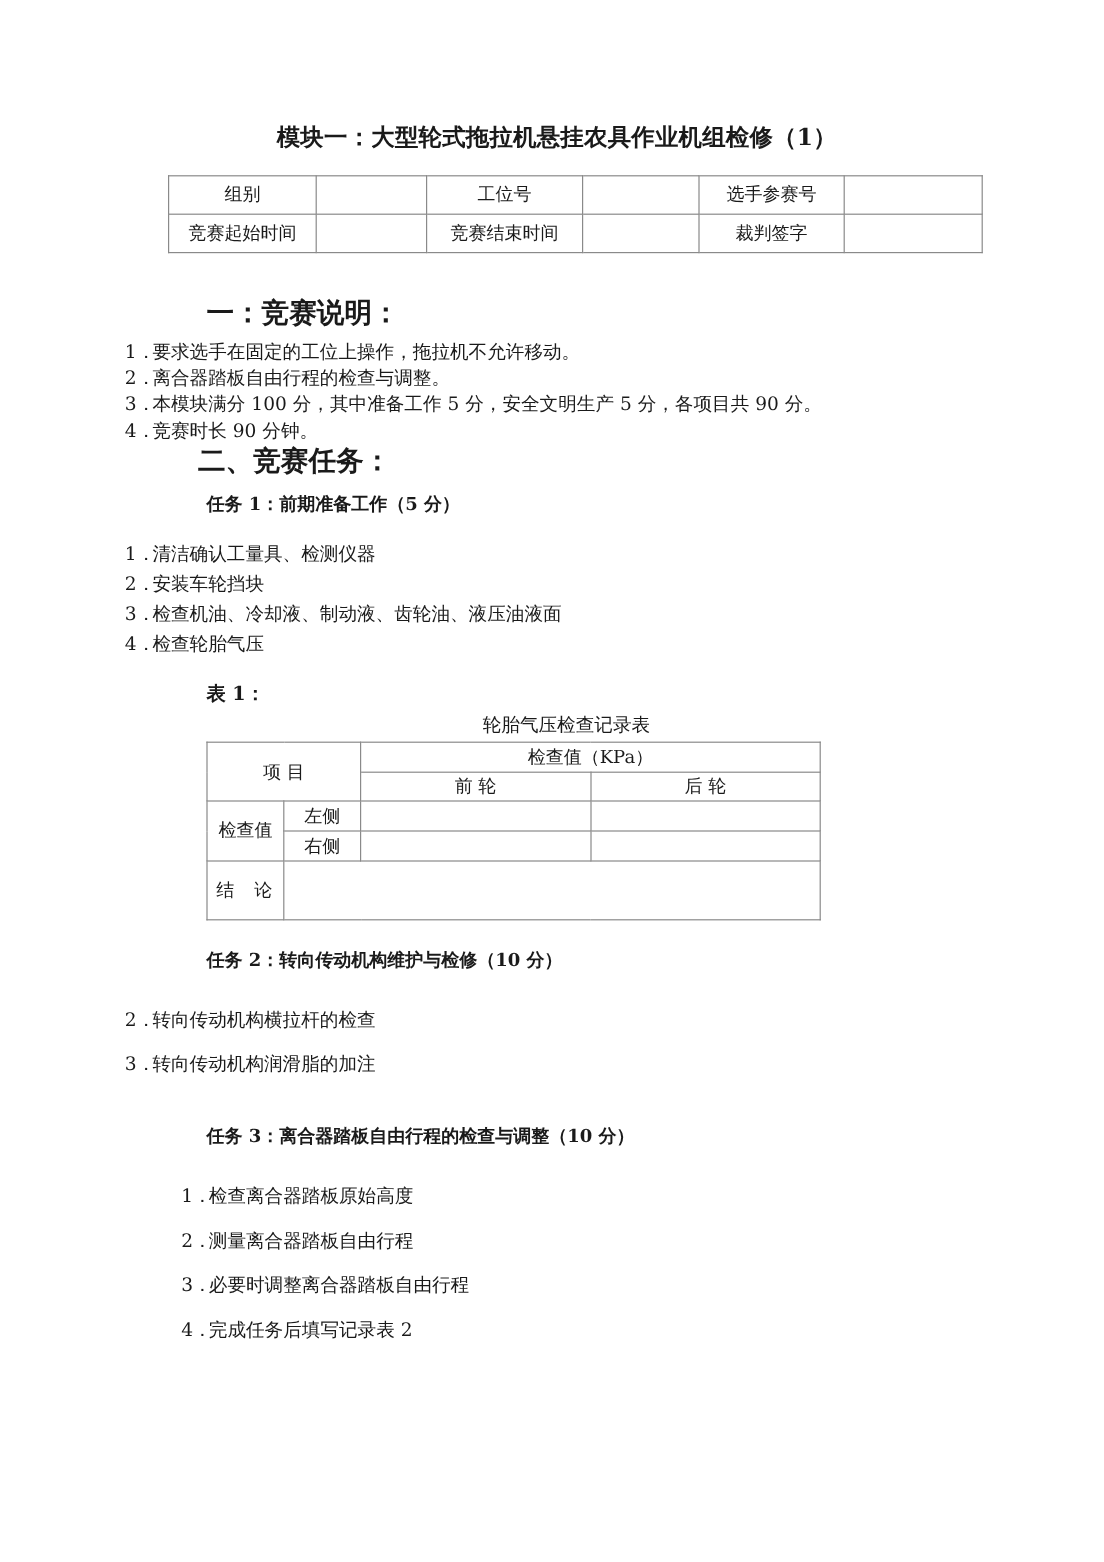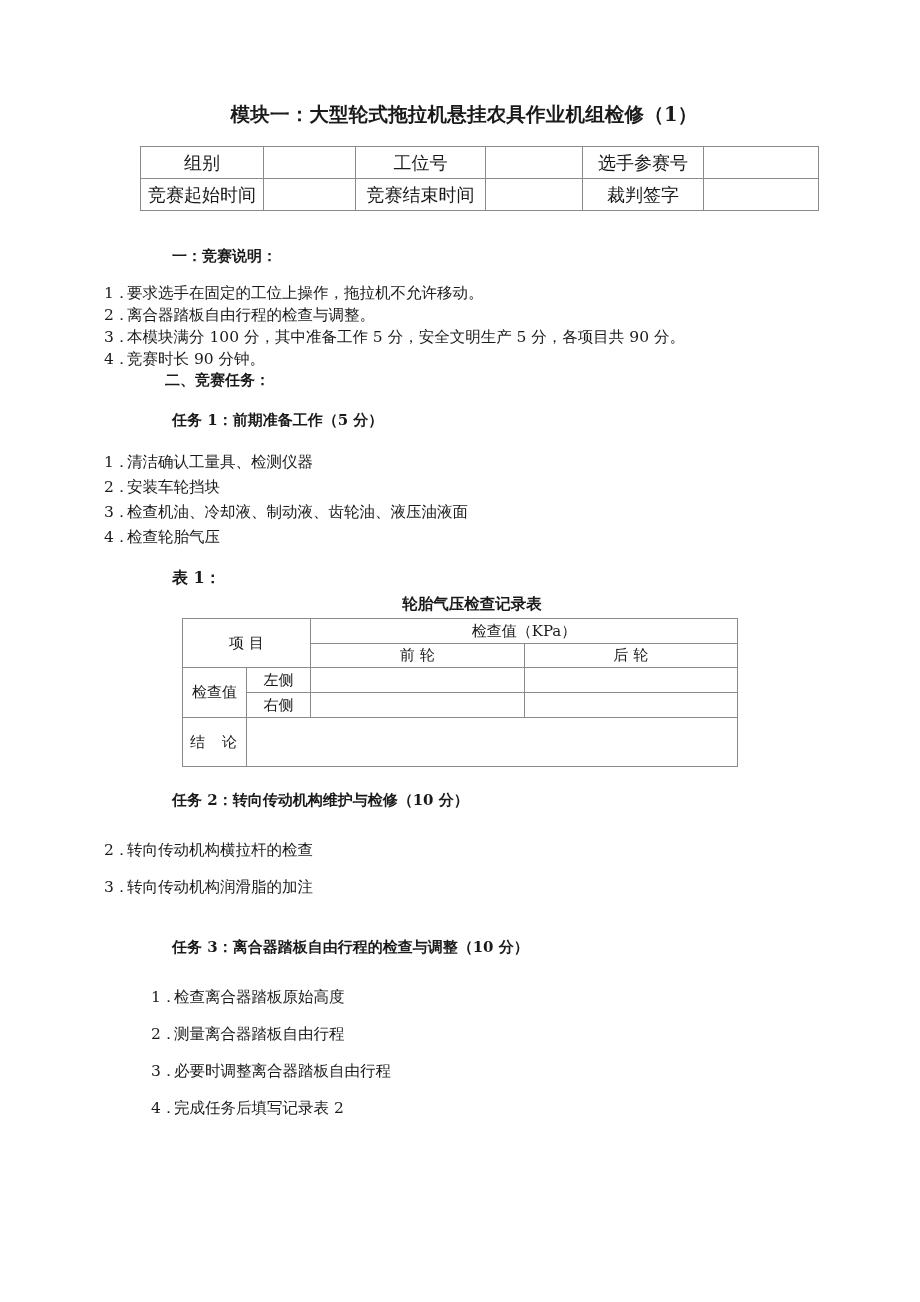--- a/index.html
+++ b/index.html
@@ -43,32 +43,32 @@
     position: absolute;
     left: 140px;
     top: 146px;
     width: 648px;
     border-collapse: collapse;
     table-layout: fixed;
   }
   table.hdr-table td {
     border: 1px solid #8a8a8a;
     height: 31px;
-    font-size: 18px;
+    font-size: 15px;
     text-align: center;
     vertical-align: middle;
     padding: 0 2px;
     white-space: nowrap;
   }
   td.hdr-blank { background: #fff; }
 
   
   .sec-heading {
     position: absolute;
-    font-size: 15px;
+    font-size: 23px;
     font-weight: bold;
     white-space: nowrap;
     line-height: 1.2;
   }
   #sec-1 { left: 172px; top: 247px; }
   #sec-2 { left: 165px; top: 371px; }
 
   .task-heading {
     position: absolute;
     font-size: 15px;
@@ -126,28 +126,27 @@
 
   
   .rec-caption {
     position: absolute;
     left: 172px;
     top: 594px;
     width: 600px;
     text-align: center;
     font-size: 15.5px;
     white-space: nowrap;
-    font-weight: bold;
   }
 
   table.rec-table {
     position: absolute;
-    left: 182px;
+    left: 172px;
     top: 618px;
-    width: 556px;
+    width: 512px;
     border-collapse: collapse;
     table-layout: fixed;
   }
   table.rec-table td {
     border: 1px solid #8a8a8a;
     font-size: 15px;
     text-align: center;
     vertical-align: middle;
     padding: 0 2px;
     white-space: nowrap;

